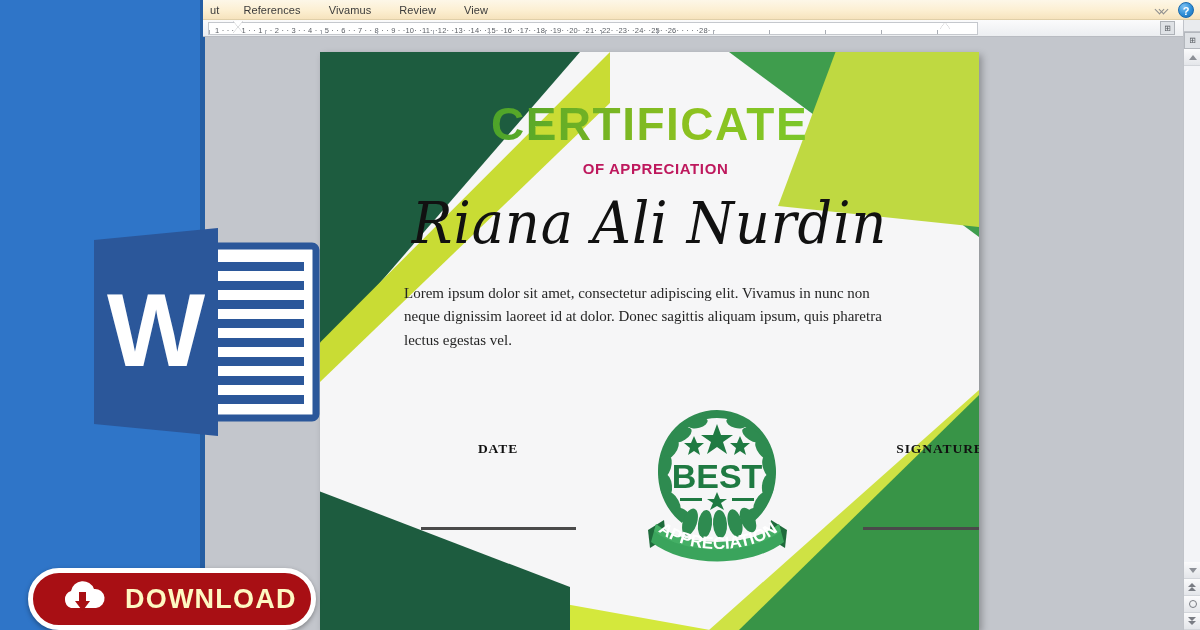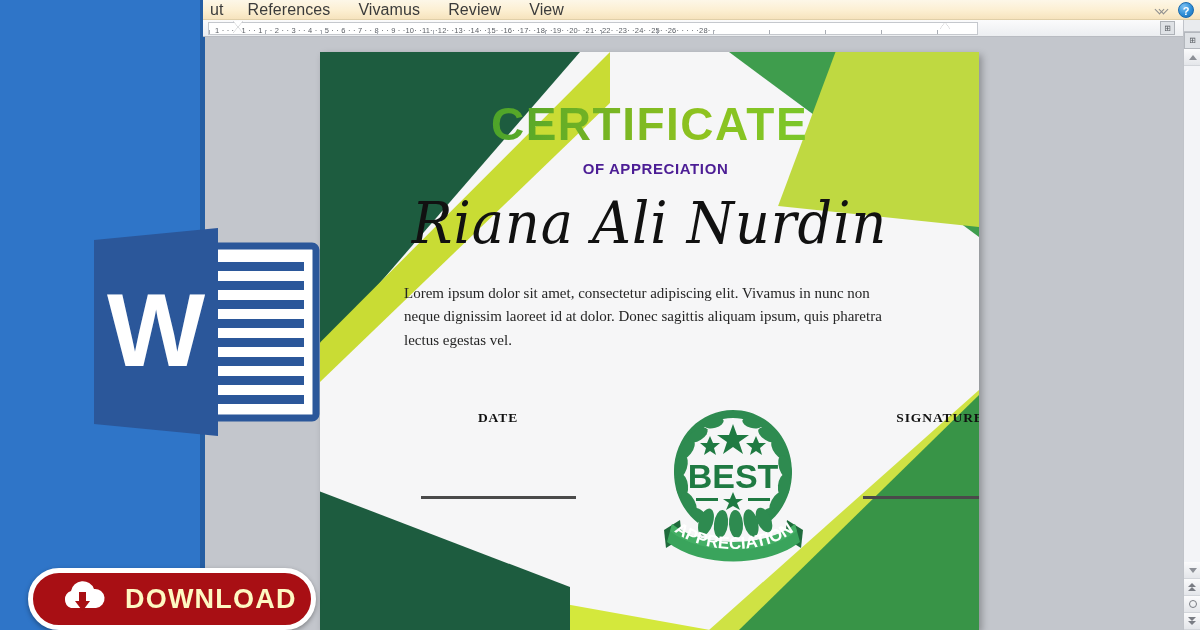--- a/index.html
+++ b/index.html
@@ -12,21 +12,21 @@
 
   
   #ribbon-bar{
     position:absolute; left:203px; top:0; width:997px; height:20px;
     background:linear-gradient(to bottom,#fdf7e8 0%,#fcefd2 55%,#f6e3bd 100%);
     border-bottom:1px solid #e0cfa8;
     z-index:6;
   }
   .ribbon-tabs{ position:absolute; left:5px; top:0; height:20px; display:flex; align-items:center; }
   .ribbon-tab{
-    font-size:16px; color:#3b3b3b; padding:0 14px; line-height:20px;
+    font-size:11px; color:#3b3b3b; padding:0 14px; line-height:20px;
     white-space:nowrap; letter-spacing:.1px;
   }
   .ribbon-tab.clipped{ padding-left:2px; padding-right:10px; }
   .ribbon-right{ position:absolute; right:6px; top:0; height:20px; display:flex; align-items:center; gap:9px; }
   .chev{ width:13px; height:13px; position:relative; }
   .chev::before, .chev::after{
     content:""; position:absolute; width:6px; height:6px;
     border-left:1.6px solid #8d8d8d; border-bottom:1.6px solid #8d8d8d;
     transform:rotate(-45deg); top:2px;
   }
@@ -149,48 +149,48 @@
 
   #cert-title{
     position:absolute; left:0; right:0; top:45px; text-align:center;
     font-size:46px; font-weight:bold; letter-spacing:1.5px;
     background:linear-gradient(to right,#1f8a2e 0%,#43a02b 22%,#74b324 42%,#8fc31f 58%,#79c62a 74%,#5ec832 100%);
     -webkit-background-clip:text; background-clip:text; color:transparent;
     font-family:"Liberation Sans", sans-serif;
   }
   #cert-subtitle{
     position:absolute; left:12px; right:0; top:108px; text-align:center;
-    font-size:15px; font-weight:bold; letter-spacing:.6px; color:#4c1d95;
+    font-size:15px; font-weight:bold; letter-spacing:.6px; color:#be185d;
   }
   #recipient-name{
     position:absolute; left:0; right:0; top:140px; text-align:center;
     font-family:"DejaVu Serif", serif;
     font-size:54px; font-style:italic; color:#111; letter-spacing:1px;
     transform:scaleY(1.08);
   }
   .cert-para{
     position:absolute; left:84px; right:84px; text-align:left;
     font-family:"Liberation Serif", serif; font-size:15px; color:#252525;
     line-height:1.55;
   }
   #cert-para-1{ top:230px; }
   #cert-para-2{ top:285px; }
 
   .sig-block{ position:absolute; width:190px; text-align:center; }
   #date-block{ left:83px; top:358px; }
   #sign-block{ left:525px; top:358px; }
   .sig-label{
     font-family:"Liberation Serif", serif; font-weight:bold;
-    font-size:13.5px; letter-spacing:.9px; color:#111;
+    font-size:13.5px; letter-spacing:.9px; color:#111;margin-top:31px;
   }
   .sig-line{
     margin-top:70px; height:3px; background:#4a4a4a; width:155px;
     margin-left:auto; margin-right:auto;
   }
-  #badge-seal{ position:absolute; left:326px; top:350px; width:175px; height:165px; }
+  #badge-seal{ position:absolute; left:310px; top:350px; width:175px; height:165px; }
 
   
   #scroll-col{
     position:absolute; right:0; top:20px; width:17px; height:610px;
     background:#eef0f3; border-left:1px solid #c0c3c9; z-index:7;
   }
   .sb-btn{
     width:17px; height:17px; display:flex; align-items:center; justify-content:center;
     color:#6f737a; font-size:8px;
     background:linear-gradient(to bottom,#fbfbfc,#e4e6ea);

